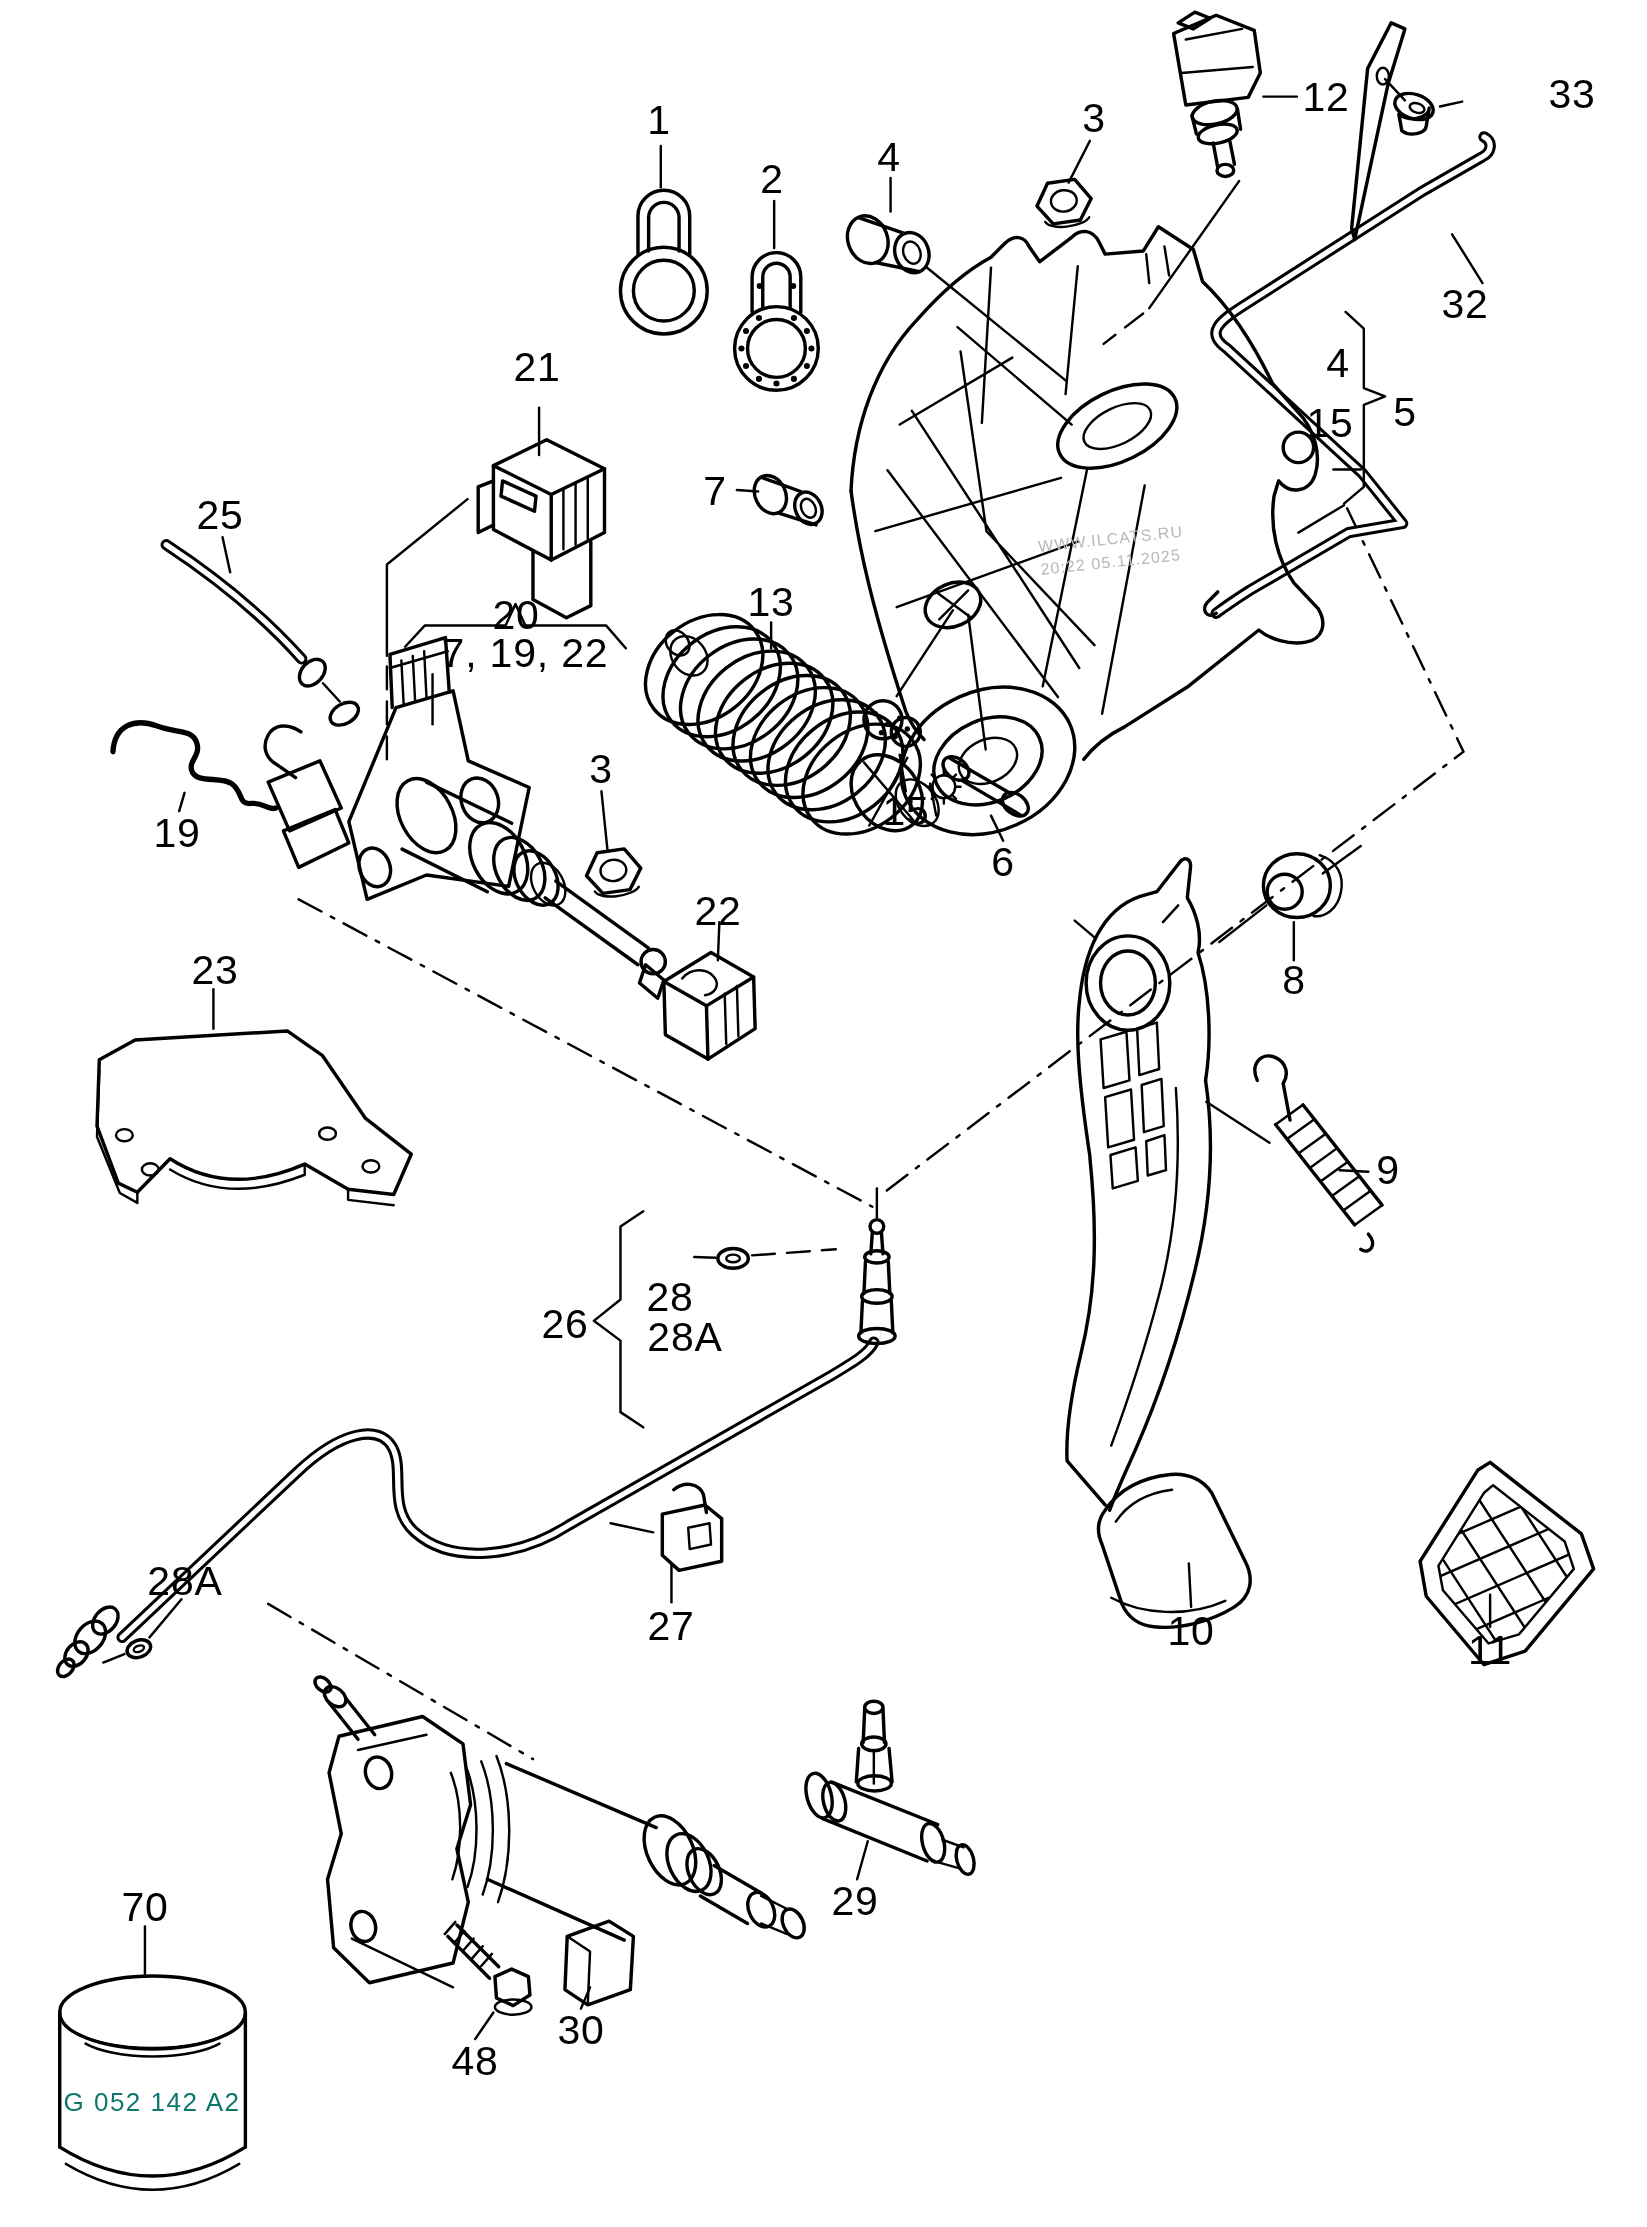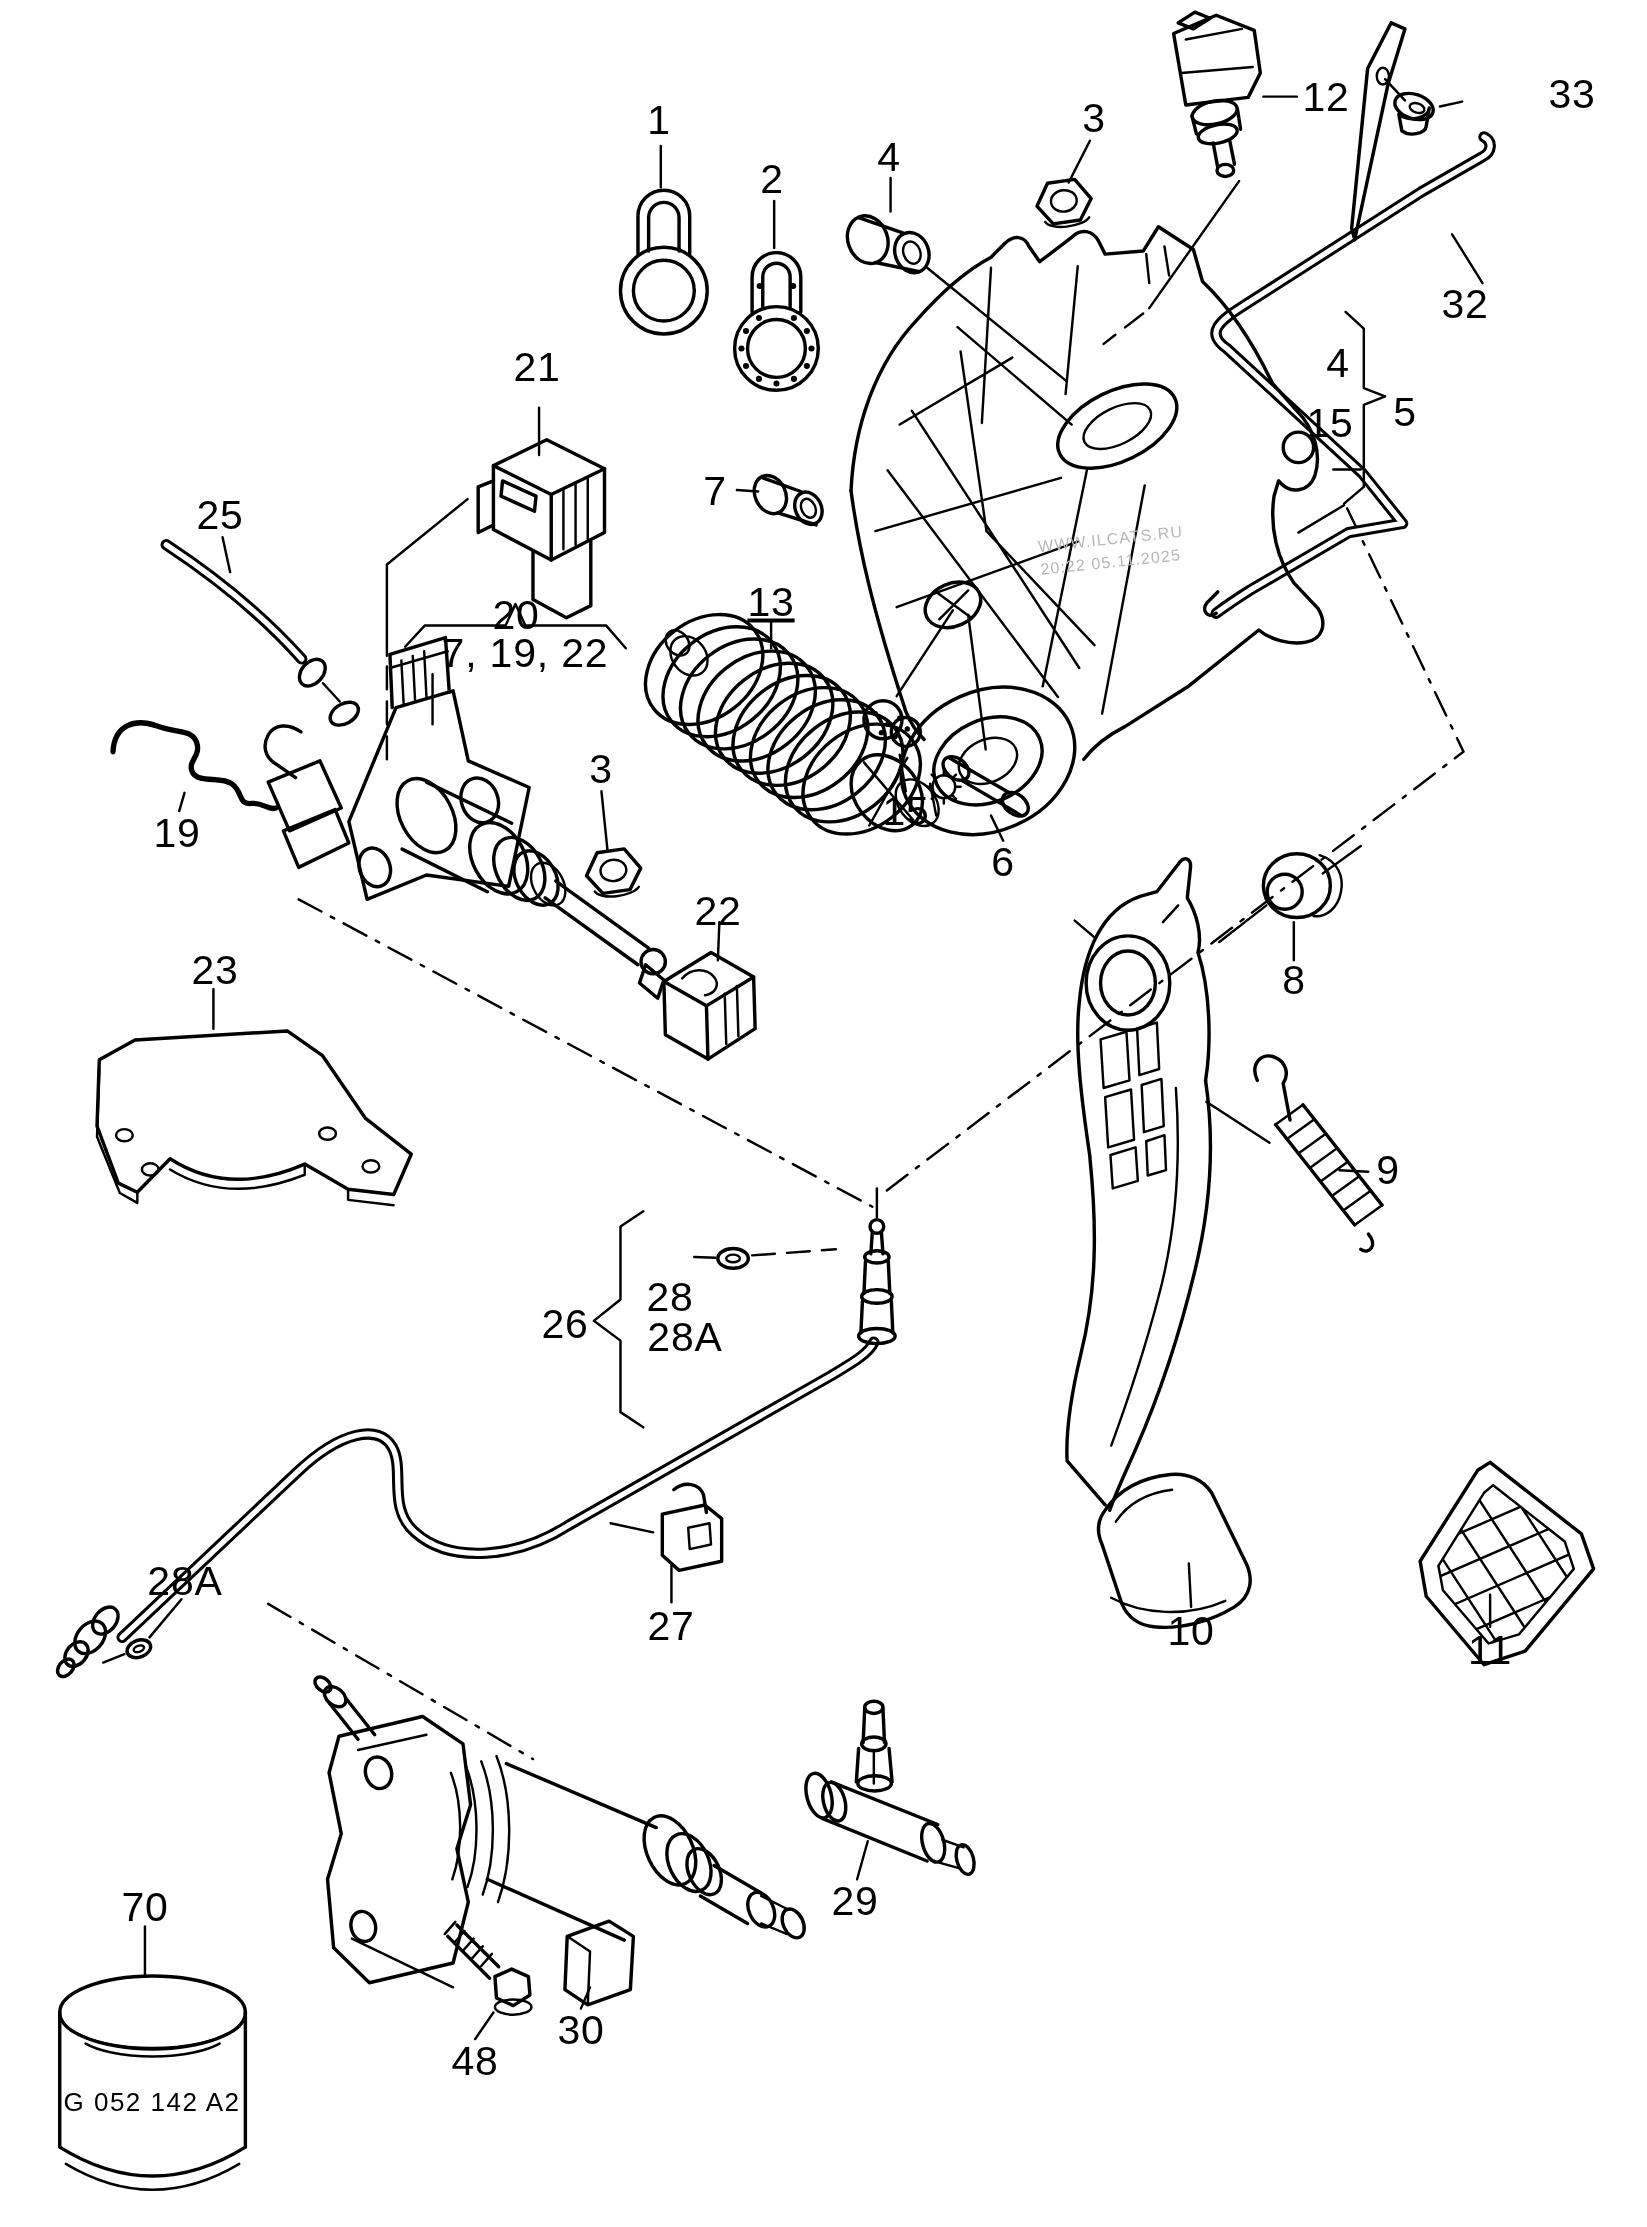--- a/index.html
+++ b/index.html
@@ -13,21 +13,21 @@
   .dblA{fill:none;stroke:#000;stroke-width:15;stroke-linecap:round;stroke-linejoin:round;}
   .dblB{fill:none;stroke:#fff;stroke-width:7;stroke-linecap:round;stroke-linejoin:round;}
   .dot{fill:#000;stroke:none;}
   .labels{position:absolute;left:0;top:0;width:100%;height:100%;}
   .plabel{position:absolute;transform:translate(-50%,-50%);font-size:41px;color:#000;
           white-space:nowrap;letter-spacing:0.8px;}
   .watermark{position:absolute;left:1037px;top:535px;transform:rotate(-6deg);
              transform-origin:left top;color:#b7b7b7;font-size:16px;line-height:23px;
              letter-spacing:1.1px;}
   .cancode{position:absolute;left:152px;top:2102px;transform:translate(-50%,-50%);
-           font-size:26px;letter-spacing:1.5px;color:#000000;white-space:nowrap;}
+           font-size:26px;letter-spacing:1.5px;color:#0f766e;white-space:nowrap;}
 </style>
 </head>
 <body>
 
 <div class="page">
 
 <svg width="1648" height="2227" viewBox="0 0 2165 2927">
 
   <g>
     <path class="th" d="M1628,238 L1510,405"></path>
@@ -423,21 +423,21 @@
       <div class="plabel" style="left: 889px; top: 157px;">4</div>
       <div class="plabel" style="left: 1094px; top: 118px;">3</div>
       <div class="plabel" style="left: 1326px; top: 97px;">12</div>
       <div class="plabel" style="left: 1572px; top: 94px;">33</div>
       <div class="plabel" style="left: 1465px; top: 304px;">32</div>
       <div class="plabel" style="left: 537px; top: 367px;">21</div>
       <div class="plabel" style="left: 220px; top: 515px; text-align: center;">25</div>
       <div class="plabel" style="left: 516px; top: 579px; margin-top: 36px;">20</div>
       <div class="plabel" style="left: 525px; top: 653px;">7, 19, 22</div>
       <div class="plabel" style="left: 715px; top: 491px;">7</div>
-      <div class="plabel" style="left: 771px; top: 602px; text-decoration: underline;">13</div>
+      <div class="plabel" style="left: 771px; top: 602px;">13</div>
       <div class="plabel" style="left: 601px; top: 769px;">3</div>
       <div class="plabel" style="left: 177px; top: 833px;">19</div>
       <div class="plabel" style="left: 718px; top: 903px; margin-top: 8px;">22</div>
       <div class="plabel" style="left: 215px; top: 970px;">23</div>
       <div class="plabel" style="left: 906px; top: 811px;">15</div>
       <div class="plabel" style="left: 1003px; top: 862px;">6</div>
       <div class="plabel" style="left: 1338px; top: 363px;">4</div>
       <div class="plabel" style="left: 1330px; top: 423px;">15</div>
       <div class="plabel" style="left: 1405px; top: 412px;">5</div>
       <div class="plabel" style="left: 1294px; top: 980px;">8</div>

